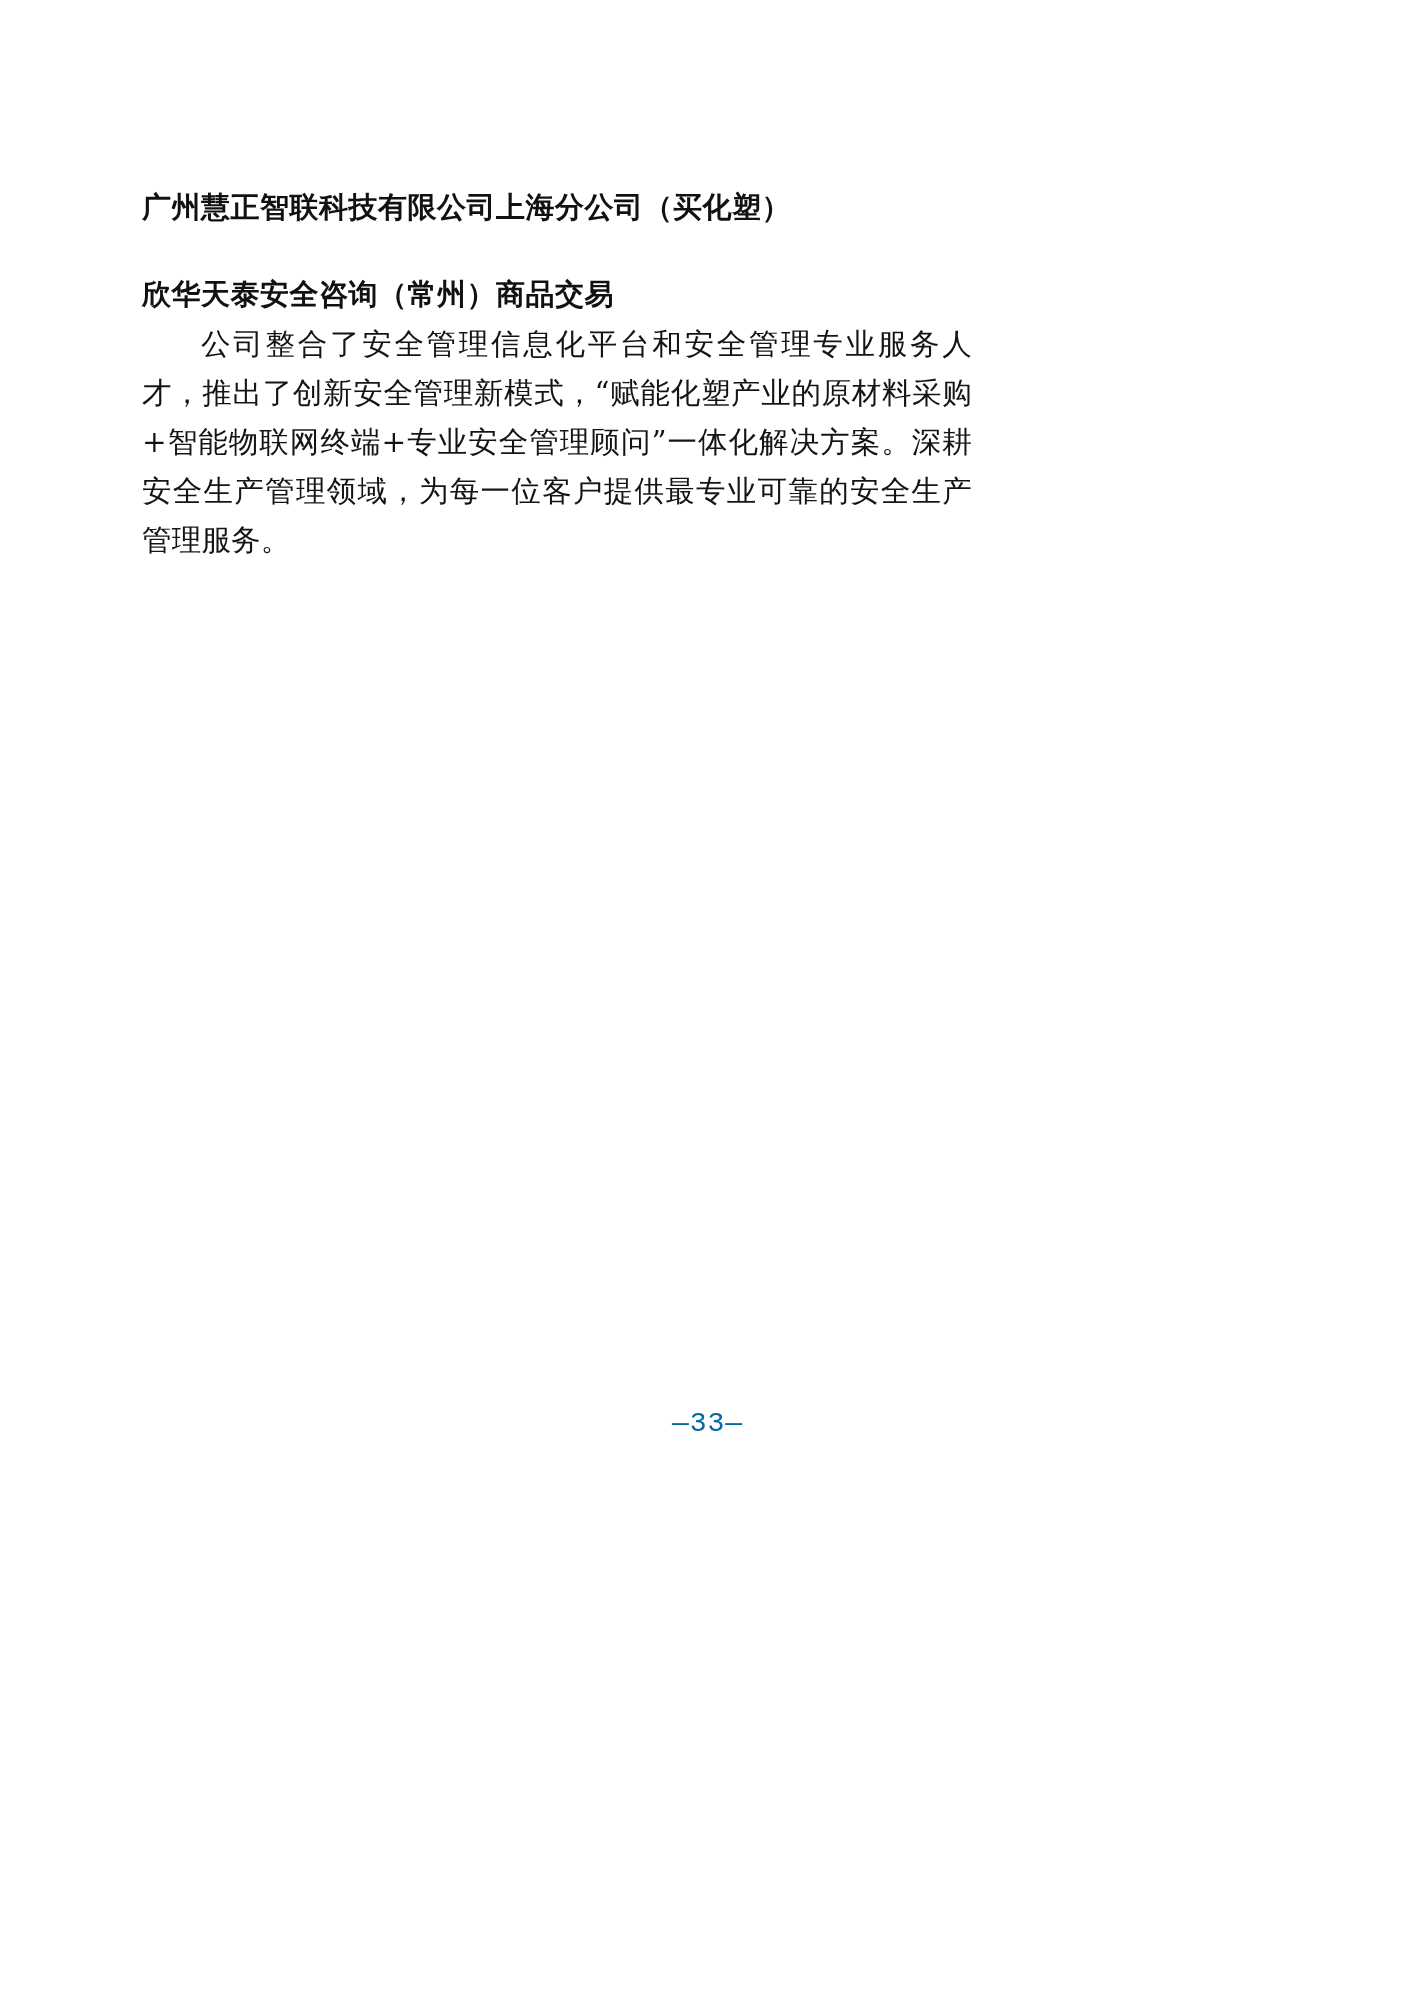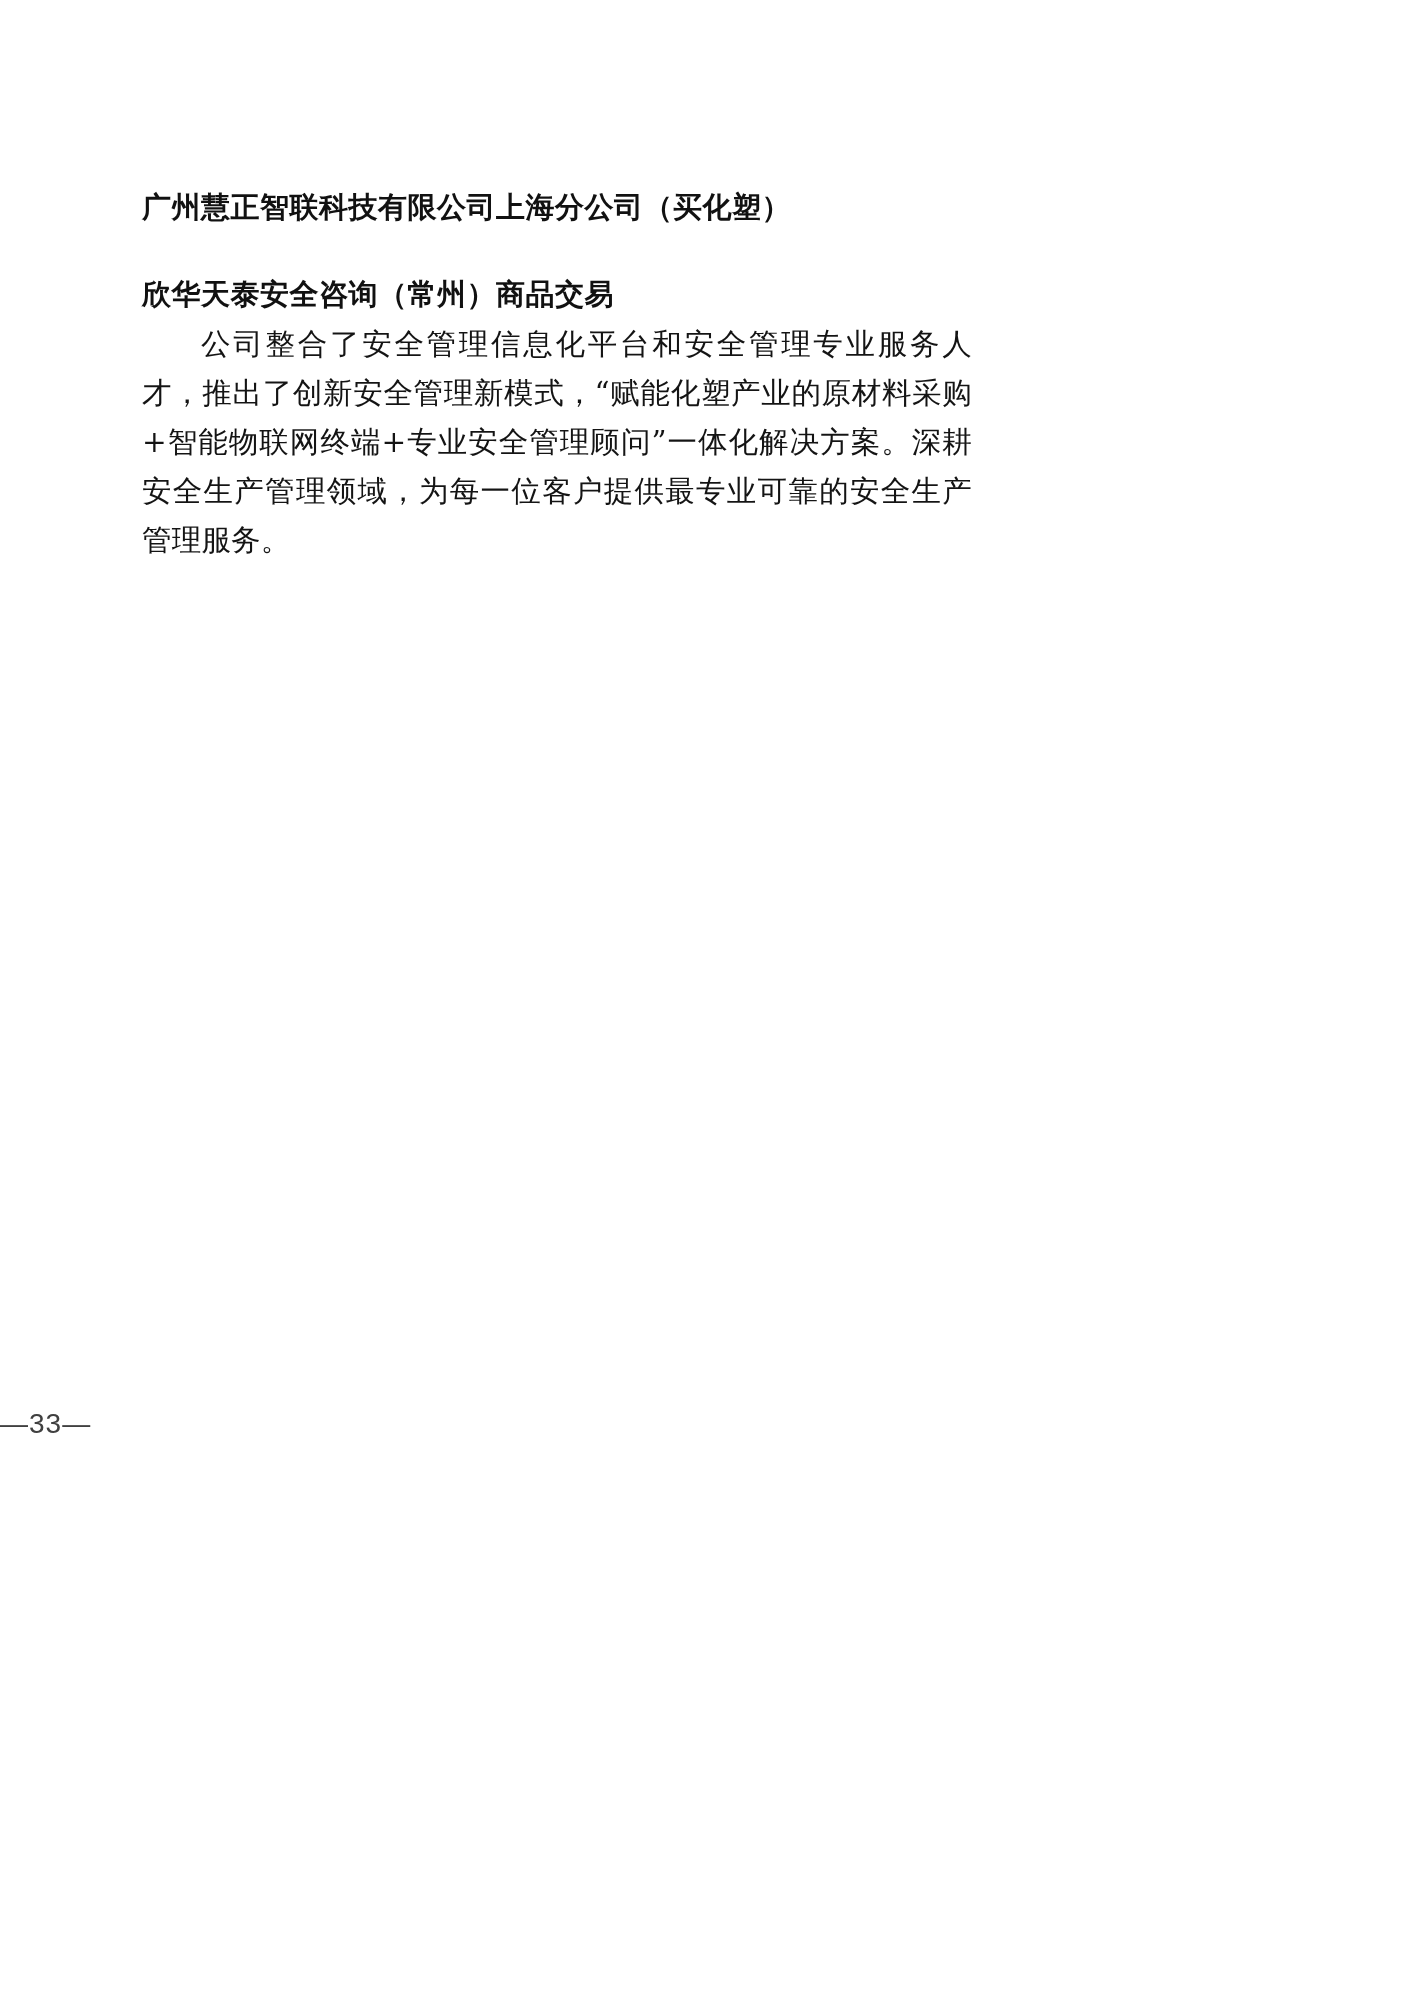--- a/index.html
+++ b/index.html
@@ -56,23 +56,24 @@
     margin-top: 0px;
   }
   .heading-block {
     margin-bottom: 2px;
   }
   .page-number {
     position: absolute;
     left: 0;
     top: 1408px;
     width: 1415px;
+    text-align: center;
     font-size: 28px;
-    font-family: Liberation Sans, sans-serif;
-    color: #404040;
+    font-family: Liberation Mono, monospace;
+    color: #0369a1;
     letter-spacing: 1px;
   }
 </style>
 </head>
 <body>
 
 <div class="page">
   <div class="content">
 
     <div class="heading-block">

